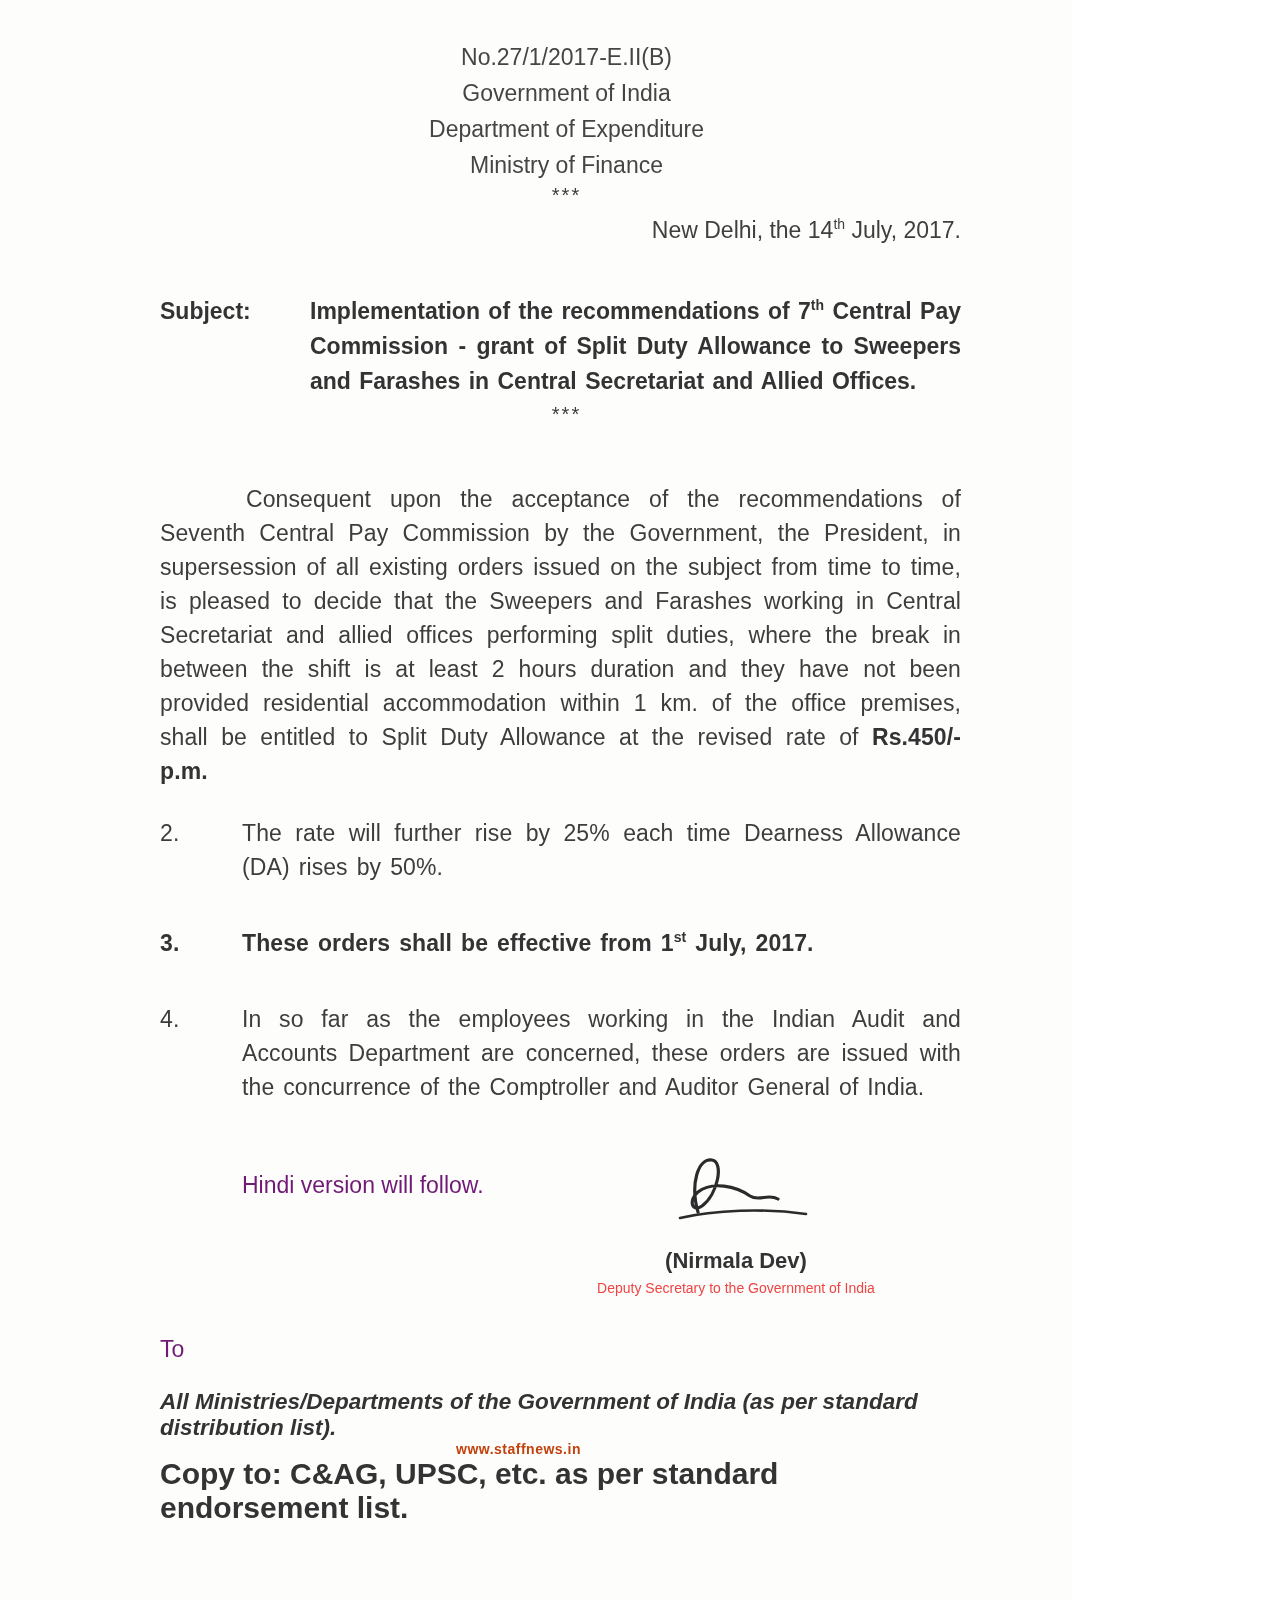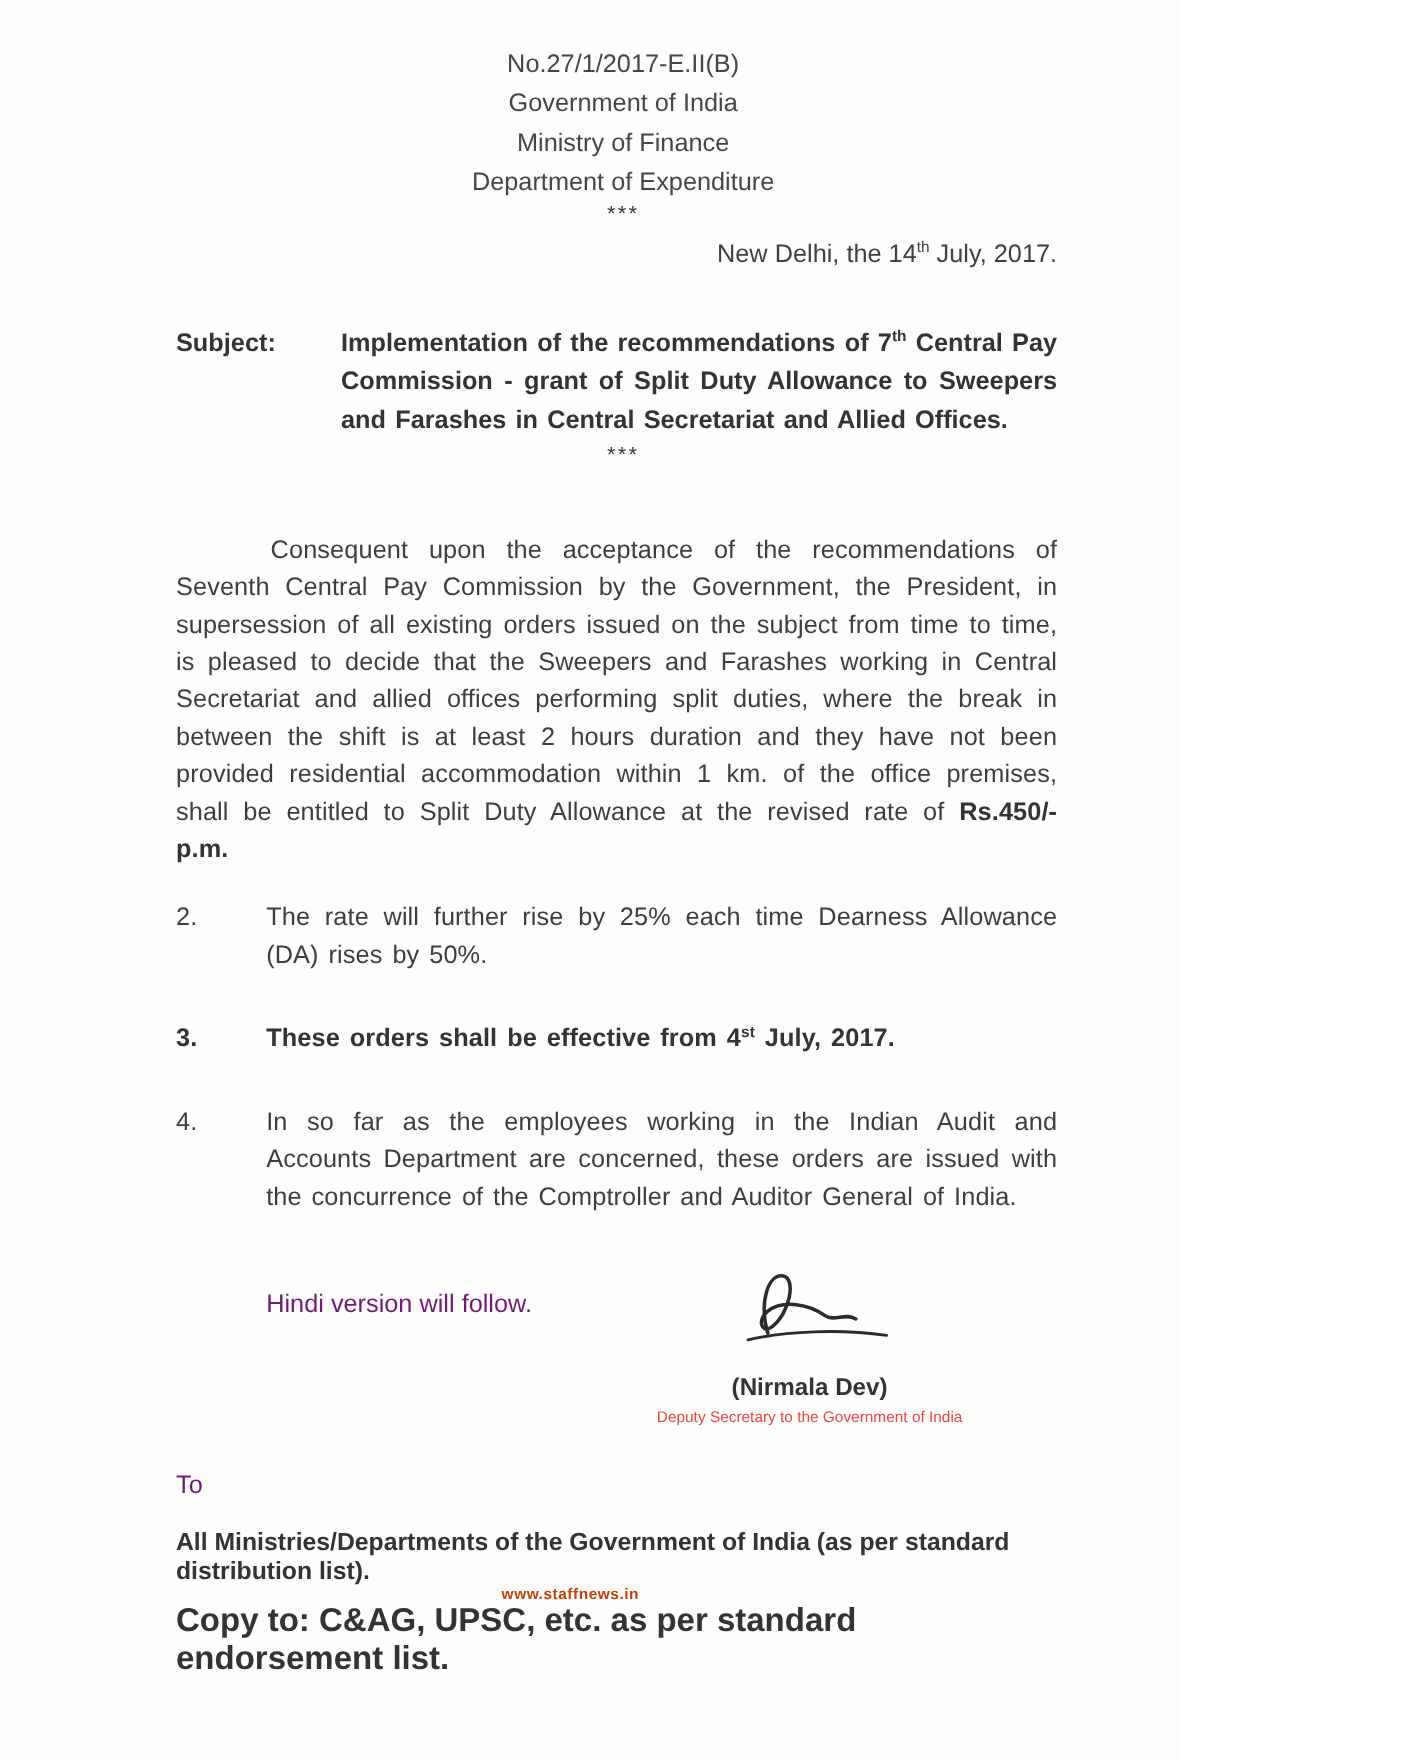--- a/index.html
+++ b/index.html
@@ -79,43 +79,43 @@
     justify-content: space-between;
   }
   .closing { font-size: 23px; color: #701a75; padding-left: 82px; padding-top: 24px; }
   .sig-block { width: 450px; text-align: center; }
   .sig-scribble { display: block; margin: 0 auto; }
   .sig-name { font-size: 22px; font-weight: bold; color: #333333; margin-top: 12px; }
   .sig-title { font-size: 14px; color: #ef4444; margin-top: 6px; white-space: nowrap; }
 
   
   .to-label { margin-top: 40px; font-size: 23px; color: #701a75; }
-  .dist-line { margin-top: 26px; font-size: 22.5px; font-weight: bold; color: #333333; }
+  .dist-line { margin-top: 26px; font-size: 22.5px; font-weight: bold; color: #333333; font-style: italic; }
   .watermark {
     margin-top: 0px;
     margin-left: 296px;
     font-size: 14px;
     font-weight: bold;
     color: #c2410c;
     letter-spacing: 0.5px;
     height: 16px;
     filter: blur(0.3px);
   }
   .copy-line { margin-top: 0px; font-size: 30px; font-weight: bold; color: #333333; }
 </style>
 </head>
 <body>
 
 <div class="page">
 
   <div class="letterhead">
     <div>No.27/1/2017-E.II(B)</div>
     <div>Government of India</div>
+    <div>Department of Expenditure</div>
     <div>Ministry of Finance</div>
-    <div>Department of Expenditure</div>
     <div class="stars">***</div>
   </div>
 
   <div class="dateline">
     <span>New Delhi, the  14</span><sup>th</sup><span>  July, 2017.</span>
   </div>
 
   <div class="subject">
     <span class="label">Subject:</span>
     <span class="stext">
@@ -129,21 +129,21 @@
   </p>
 
   <div class="body-text numbered p2">
     <span class="num">2.</span>
     <p class="ntext">The rate will further rise by 25% each time Dearness Allowance (DA) rises by 50%.</p>
   </div>
 
   <div class="body-text numbered p3">
     <span class="num">3.</span>
     <p class="ntext">
-      <span>These orders shall be effective from 4</span><sup>st</sup><span> July, 2017.</span>
+      <span>These orders shall be effective from 1</span><sup>st</sup><span> July, 2017.</span>
     </p>
   </div>
 
   <div class="body-text numbered p4">
     <span class="num">4.</span>
     <p class="ntext">In so far as the employees working in the Indian Audit and Accounts Department are concerned, these orders are issued with the concurrence of the Comptroller and Auditor General of India.</p>
   </div>
 
   <div class="closing-row">
     <div class="closing">Hindi version will follow.</div>

